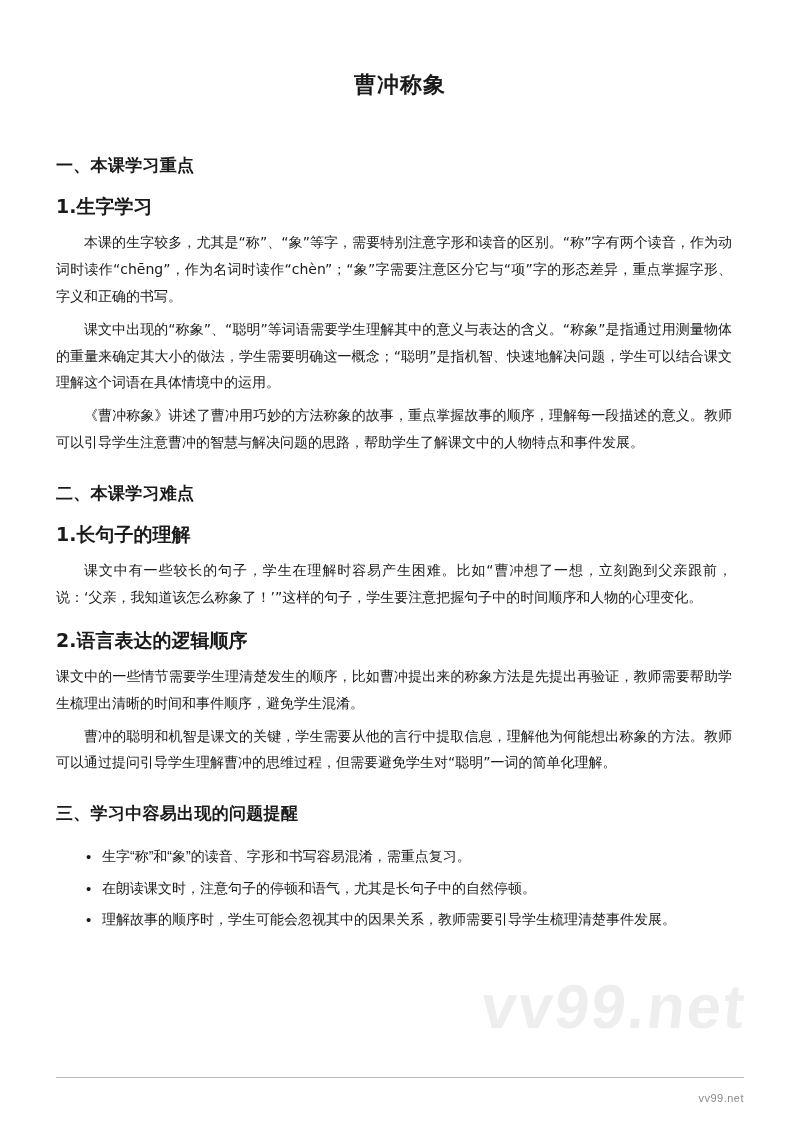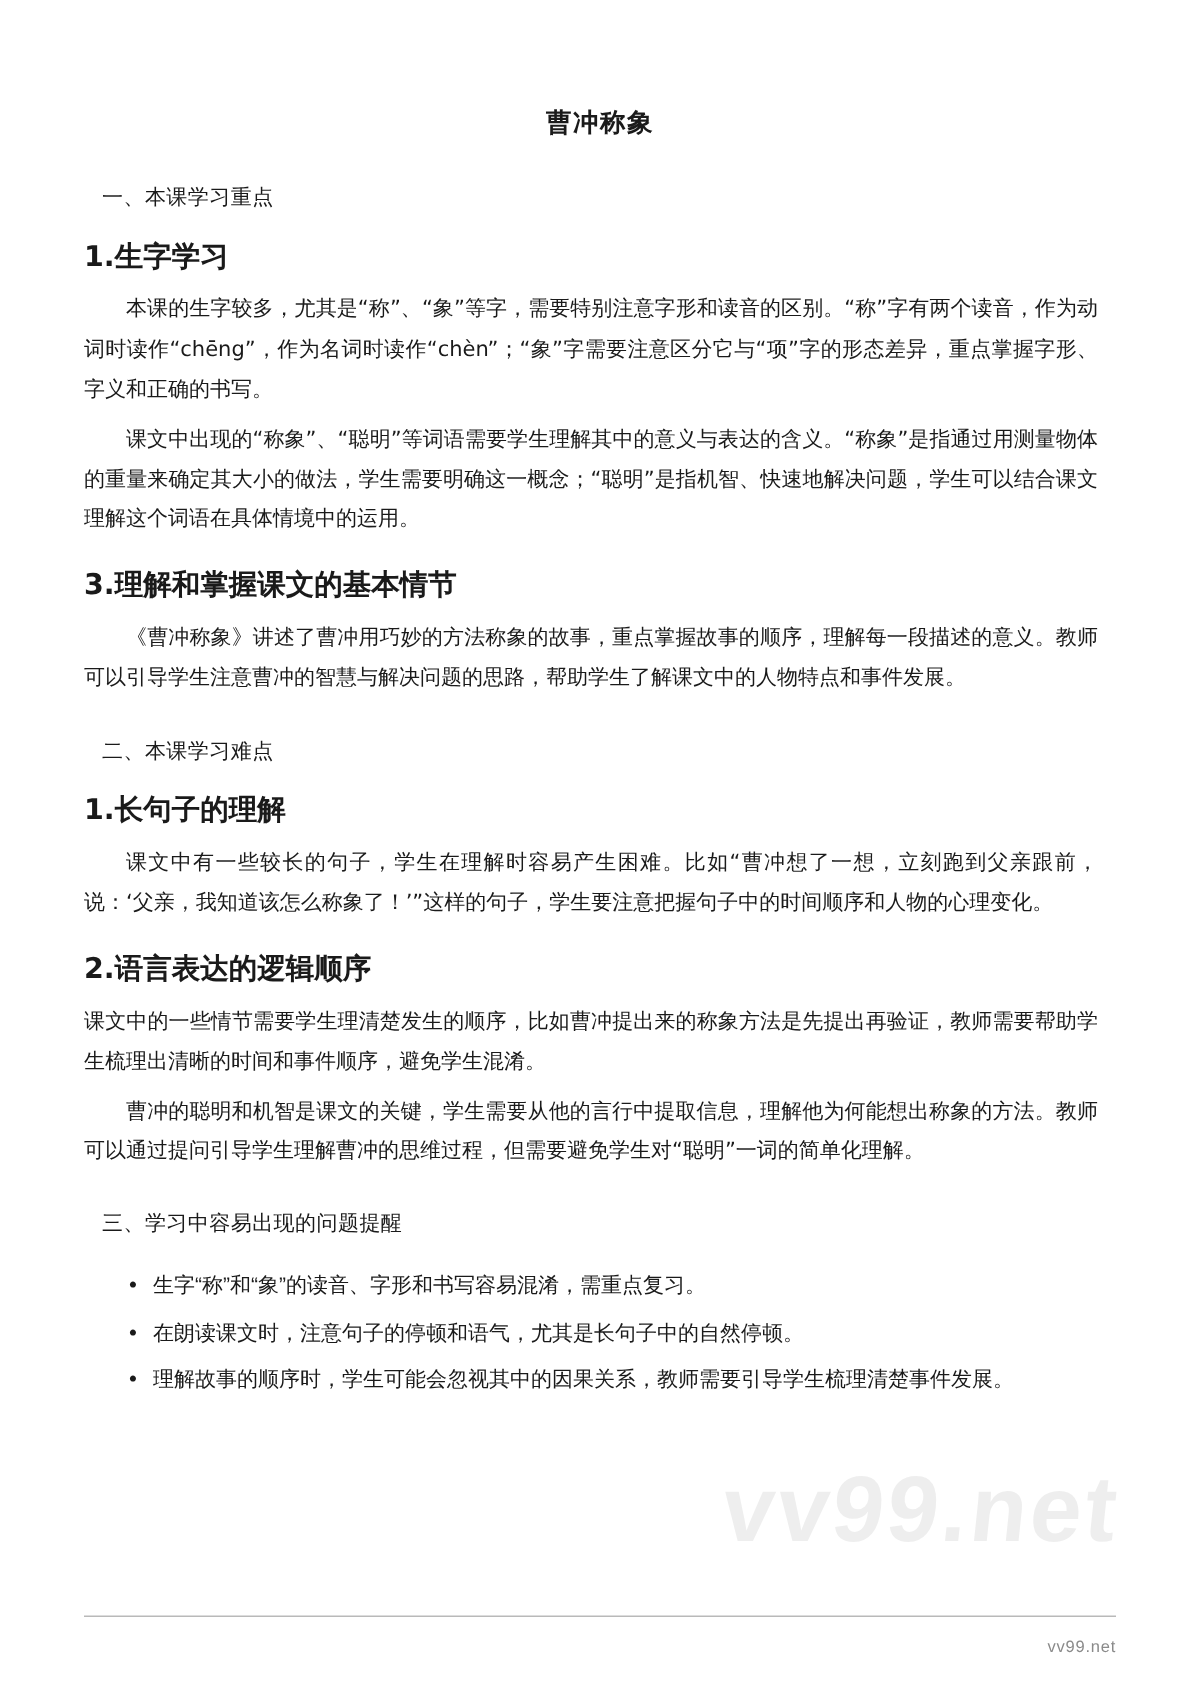--- a/index.html
+++ b/index.html
@@ -17,30 +17,30 @@
   }
   .page {
     position: relative;
     width: 800px;
     height: 1130px;
     box-sizing: border-box;
     padding: 52px 56px 40px 56px;
   }
   .doc-title {
     text-align: center;
-    font-size: 17px;
+    font-size: 22px;
     font-weight: bold;
     letter-spacing: 1px;
-    margin: 18px 0 30px 0;
+    margin: 18px 0 54px 0;
     font-family: "DejaVu Sans", "Liberation Sans", sans-serif;
   }
   .section-head {
-    font-size: 14px;
-    font-weight: normal;
-    margin: 26px 0 16px 12px;
+    font-size: 17px;
+    font-weight: bold;
+    margin: 26px 0 16px 0;
     font-family: "DejaVu Sans", "Liberation Sans", sans-serif;
     letter-spacing: 0.3px;
   }
   .sub-head {
     font-size: 19px;
     font-weight: bold;
     margin: 17px 0 9px 0;
     font-family: "DejaVu Sans", "Liberation Sans", sans-serif;
   }
   .sub-head .num {
@@ -116,23 +116,20 @@
 
   <div class="section-head">一、本课学习重点</div>
 
   <div class="sub-head">
     <span class="num">1.</span><span>生字学习</span>
   </div>
   <p class="body-text indent">本课的生字较多，尤其是“称”、“象”等字，需要特别注意字形和读音的区别。“称”字有两个读音，作为动词时读作“chēng”，作为名词时读作“chèn”；“象”字需要注意区分它与“项”字的形态差异，重点掌握字形、字义和正确的书写。</p>
 
   <p class="body-text indent">课文中出现的“称象”、“聪明”等词语需要学生理解其中的意义与表达的含义。“称象”是指通过用测量物体的重量来确定其大小的做法，学生需要明确这一概念；“聪明”是指机智、快速地解决问题，学生可以结合课文理解这个词语在具体情境中的运用。</p>
 
-  <div class="sub-head">
-    <span class="num">3.</span><span>理解和掌握课文的基本情节</span>
-  </div>
   <p class="body-text indent">《曹冲称象》讲述了曹冲用巧妙的方法称象的故事，重点掌握故事的顺序，理解每一段描述的意义。教师可以引导学生注意曹冲的智慧与解决问题的思路，帮助学生了解课文中的人物特点和事件发展。</p>
 
   <div class="section-head">二、本课学习难点</div>
 
   <div class="sub-head">
     <span class="num">1.</span><span>长句子的理解</span>
   </div>
   <p class="body-text indent">课文中有一些较长的句子，学生在理解时容易产生困难。比如“曹冲想了一想，立刻跑到父亲跟前，说：‘父亲，我知道该怎么称象了！’”这样的句子，学生要注意把握句子中的时间顺序和人物的心理变化。</p>
 
   <div class="sub-head">

